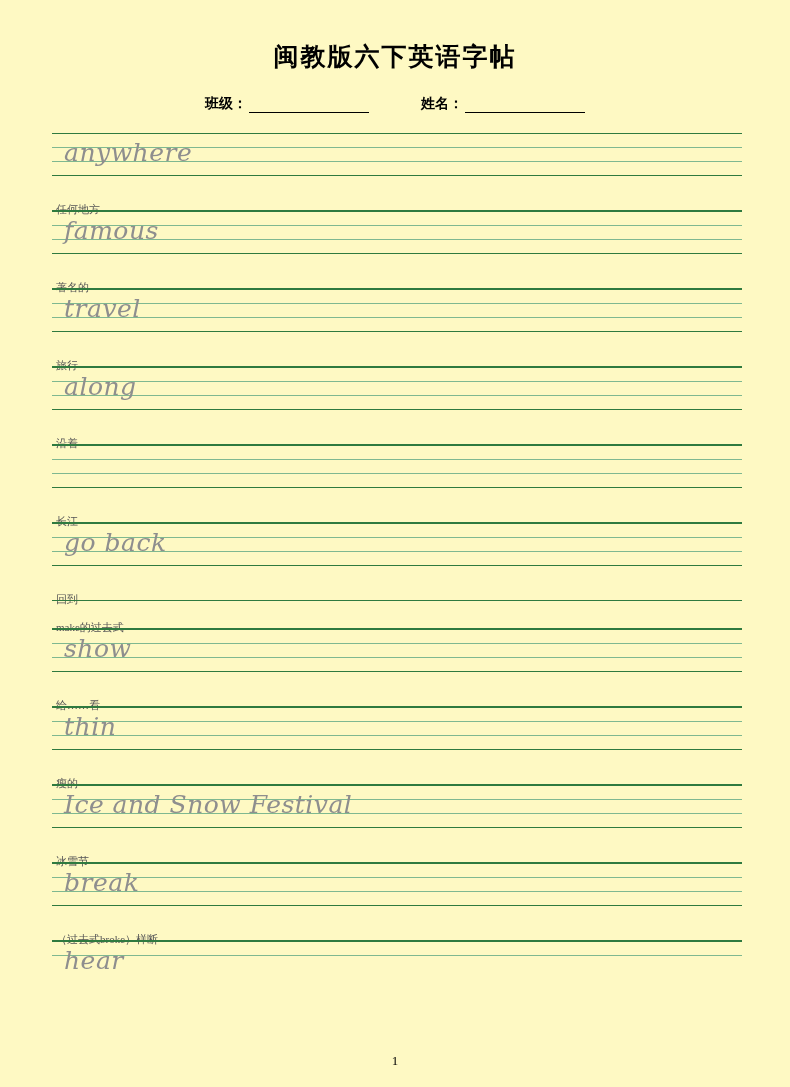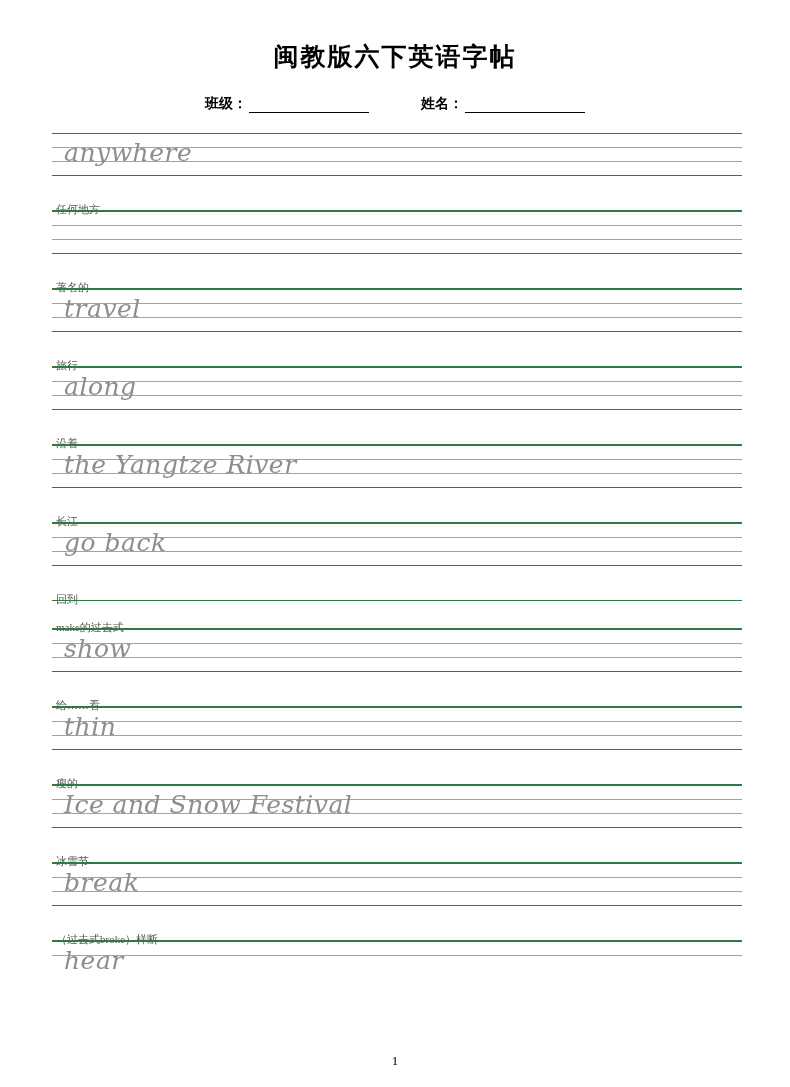--- a/index.html
+++ b/index.html
@@ -8,21 +8,21 @@
     background: #d8d8d8;
   }
   body {
     font-family: "Liberation Serif", serif;
   }
   .page {
     position: relative;
     width: 790px;
     height: 1087px;
     margin: 0 auto;
-    background: #ffffff;
+    background: #fef9c3;
     overflow: hidden;
     box-sizing: border-box;
   }
   .title {
     text-align: center;
     font-family: "Liberation Serif", serif;
     font-size: 25px;
     font-weight: bold;
     letter-spacing: 2px;
     color: #000000;
@@ -155,20 +155,21 @@
         <div class="ln-bottom"></div>
       </div>
     </div>
 
     <div class="entry">
       <div class="staff">
         <div class="ln top"></div>
         <div class="ln upper"></div>
         <div class="ln mid"></div>
         <div class="ln base"></div>
+        <div class="word">famous</div>
       </div>
       <div class="trans-row">
         <div class="trans">著名的</div>
         <div class="ln-bottom"></div>
       </div>
     </div>
 
     <div class="entry">
       <div class="staff">
         <div class="ln top"></div>
@@ -196,21 +197,20 @@
         <div class="ln-bottom"></div>
       </div>
     </div>
 
     <div class="entry">
       <div class="staff">
         <div class="ln top"></div>
         <div class="ln upper"></div>
         <div class="ln mid"></div>
         <div class="ln base"></div>
-        <div class="word">the Yangtze River</div>
       </div>
       <div class="trans-row">
         <div class="trans">长江</div>
         <div class="ln-bottom"></div>
       </div>
     </div>
 
     <div class="entry">
       <div class="staff">
         <div class="ln top"></div>

